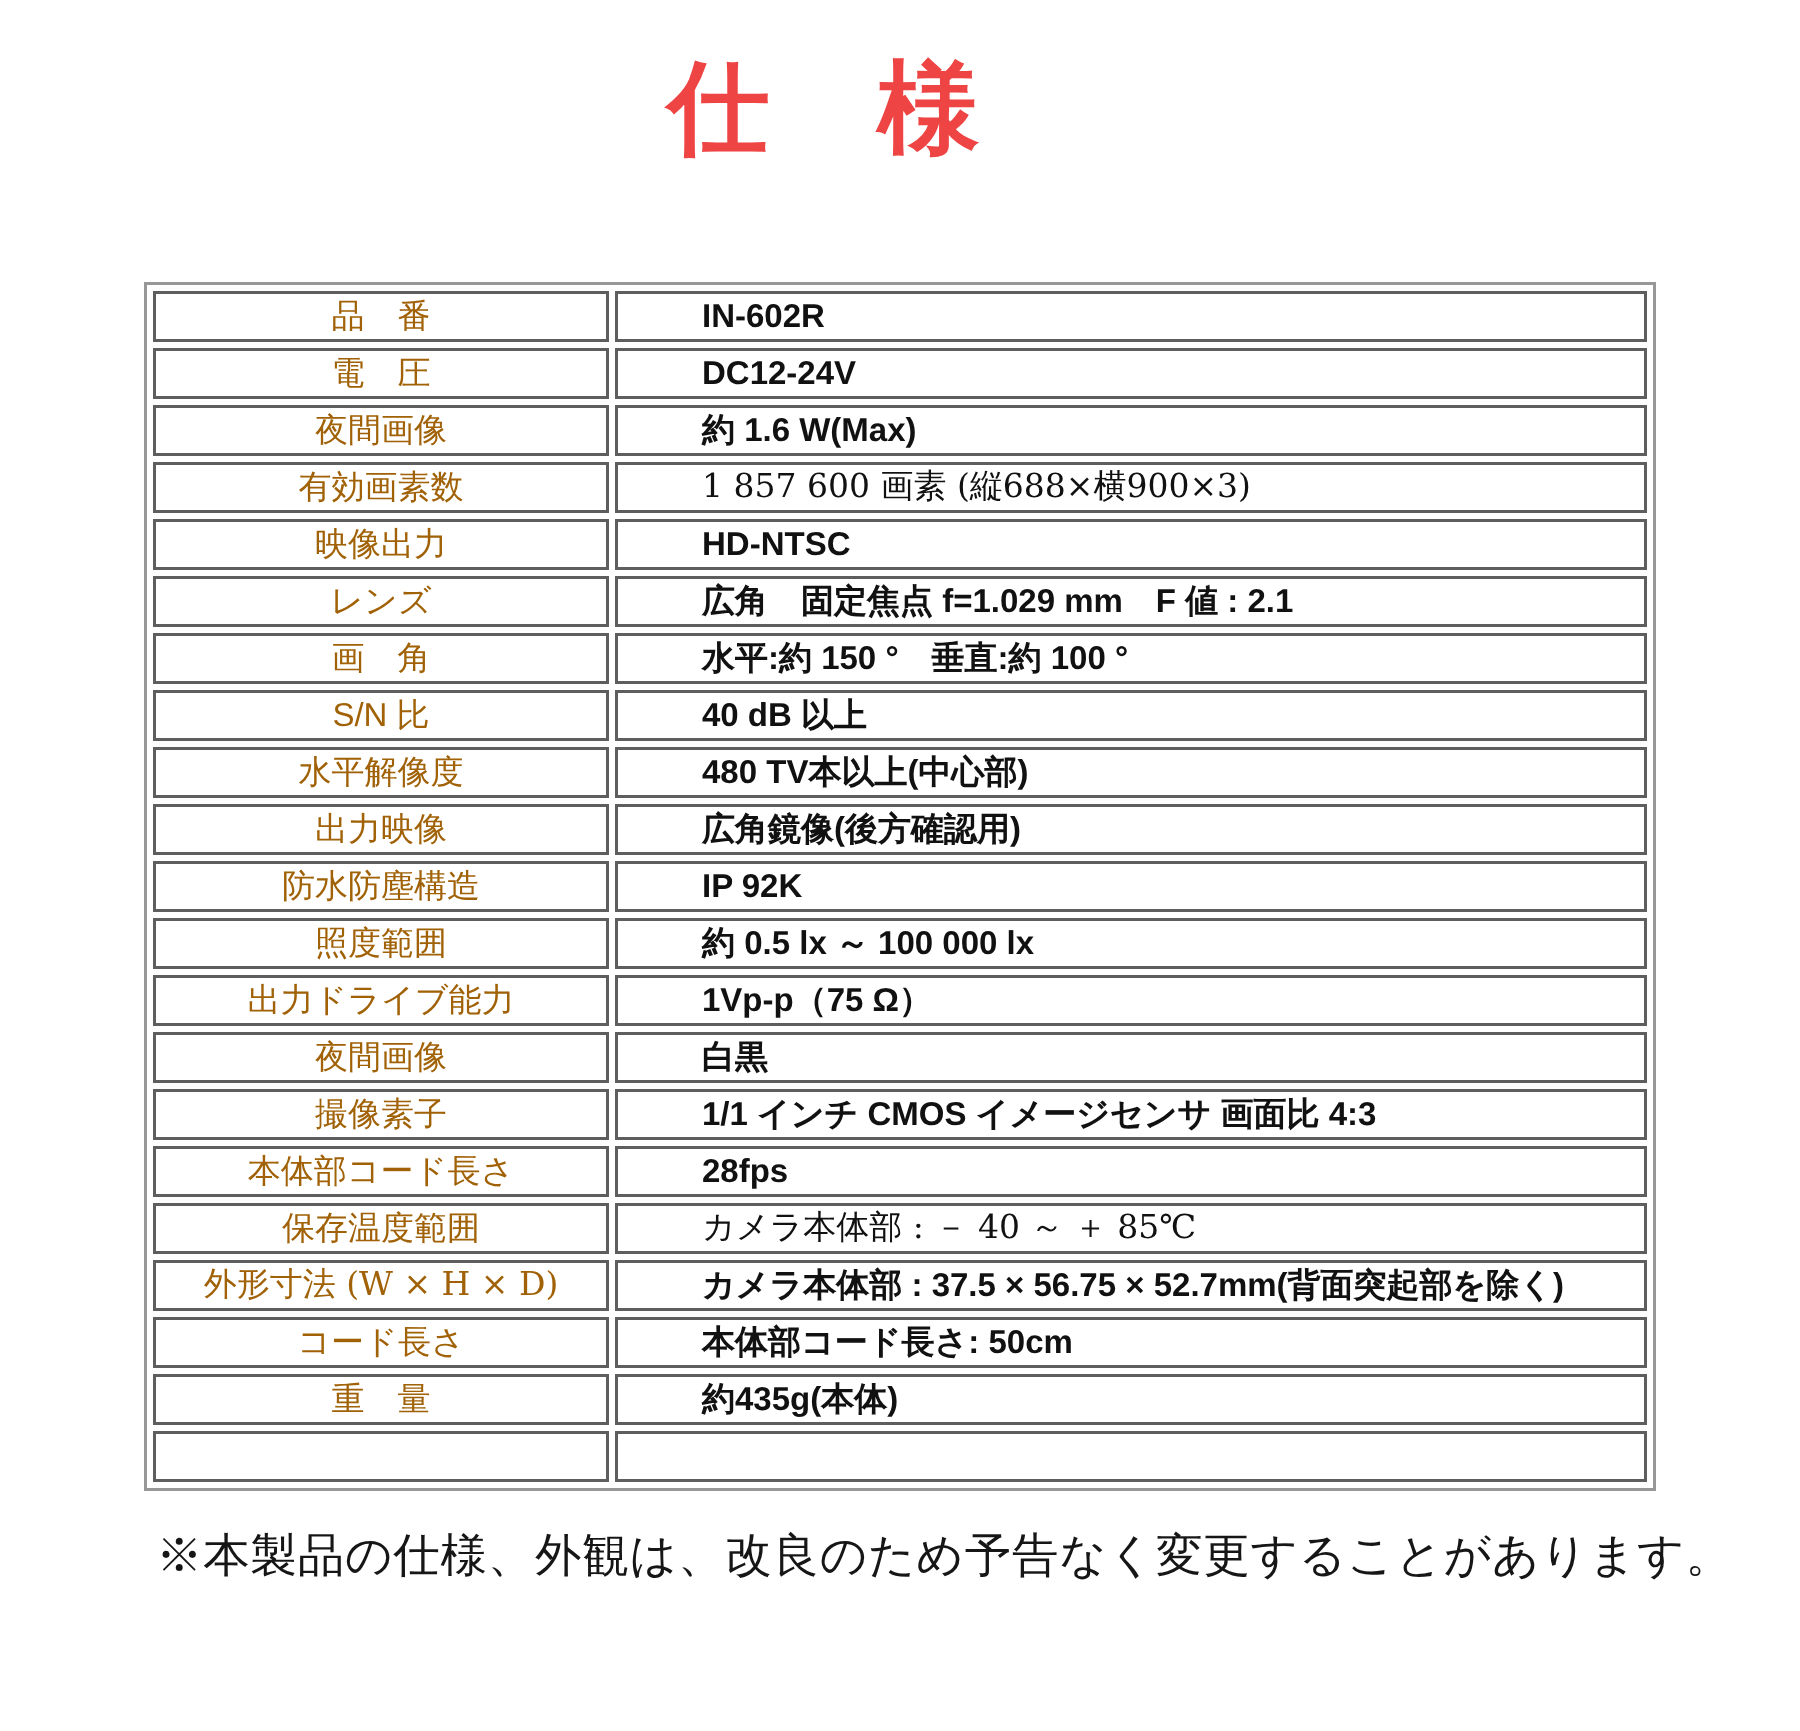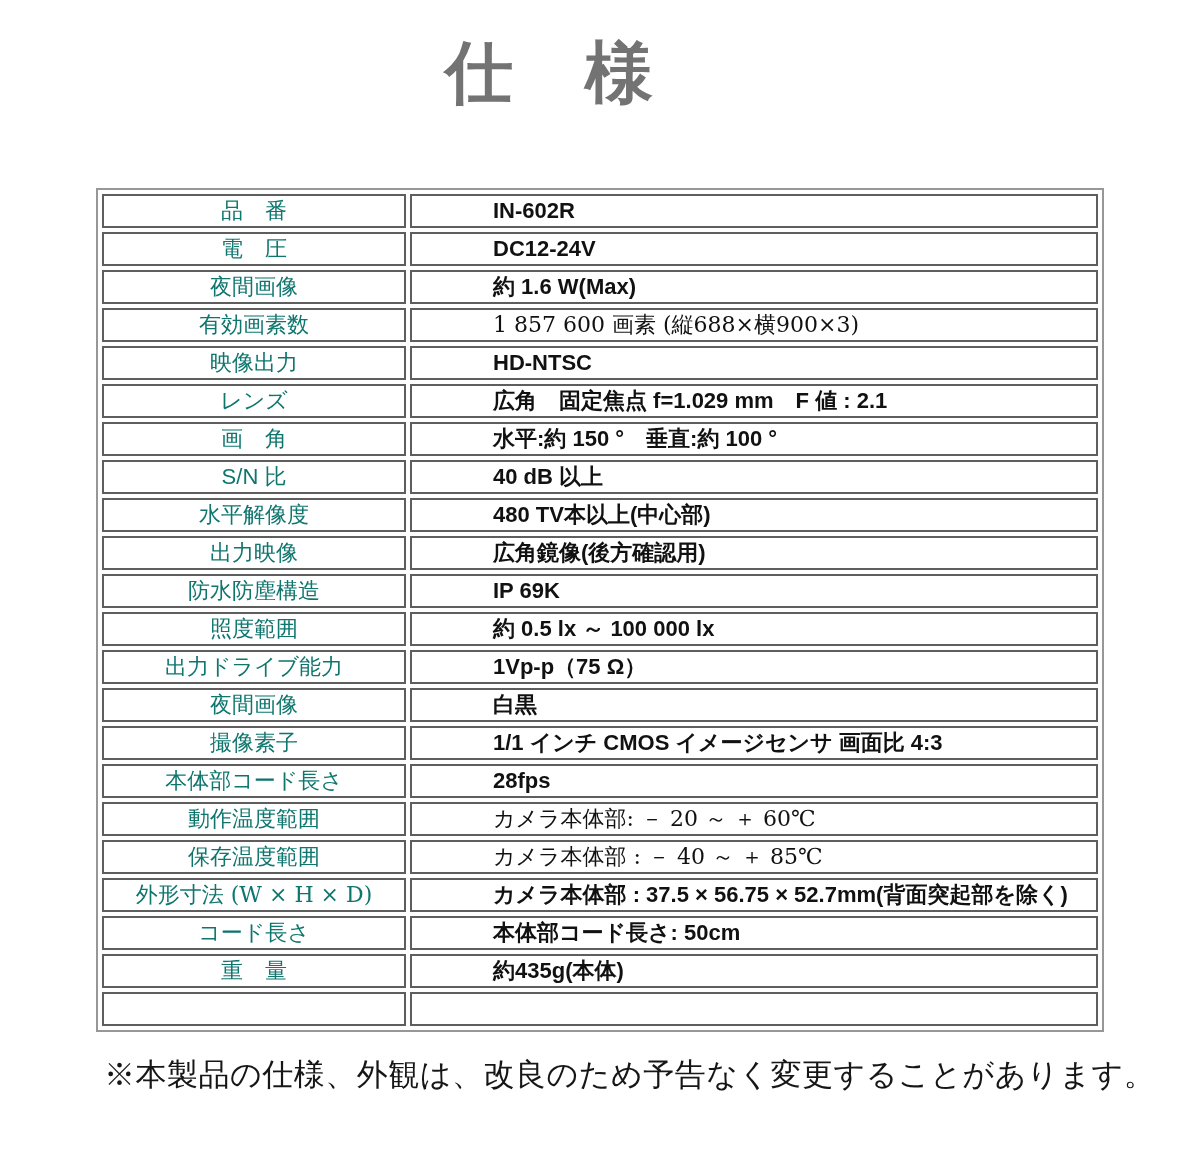--- a/index.html
+++ b/index.html
@@ -22,21 +22,21 @@
   }
   .title {
     margin: 28px 0 0 0;
     padding: 0;
     width: 1100px;
     text-align: center;
     font-family: "DejaVu Serif", "Liberation Serif", serif;
     font-weight: 600;
     font-size: 68px;
     line-height: 88px;
-    color: #737373;
+    color: #ef4444;
     letter-spacing: 2px;
   }
   .spec-table {
     margin: 72px auto 0 auto;
     width: 1008px;
     border-collapse: separate;
     border-spacing: 4px;
     border: 2px solid #979797;
     background: #fefefe;
     table-layout: fixed;
@@ -46,25 +46,25 @@
     height: 30px;
     background: #ffffff;
     font-size: 22px;
     line-height: 30px;
     white-space: nowrap;
     overflow: hidden;
   }
   td.label {
     width: 292px;
     text-align: center;
-    color: #0f766e;
+    color: #a16207;
     padding: 0 4px;
   }
   td.value {
-    padding: 0 6px 0 81px;
+    padding: 0 6px 0 56px;
     text-align: left;
     color: #111111;
   }
   .v-bold   { font-weight: 700; }
   .v-normal { font-weight: 700; }
   .v-serif  { font-family: "DejaVu Serif", "Liberation Serif", serif; font-weight: 400; }
   .l-serif  { font-family: "DejaVu Serif", "Liberation Serif", serif; }
   .footnote {
     margin: 22px 0 0 104px;
     font-size: 31px;
@@ -117,45 +117,41 @@
         <tr>
           <td class="label">水平解像度</td>
           <td class="value v-bold">480 TV本以上(中心部)</td>
         </tr>
         <tr>
           <td class="label">出力映像</td>
           <td class="value v-normal">広角鏡像(後方確認用)</td>
         </tr>
         <tr>
           <td class="label">防水防塵構造</td>
-          <td class="value v-bold">IP 69K</td>
+          <td class="value v-bold">IP 92K</td>
         </tr>
         <tr>
           <td class="label">照度範囲</td>
           <td class="value v-bold">約 0.5 lx ～ 100 000 lx</td>
         </tr>
         <tr>
           <td class="label">出力ドライブ能力</td>
           <td class="value v-bold">1Vp-p（75 Ω）</td>
         </tr>
         <tr>
           <td class="label">夜間画像</td>
           <td class="value v-normal">白黒</td>
         </tr>
         <tr>
           <td class="label">撮像素子</td>
           <td class="value v-bold">1/1 インチ CMOS イメージセンサ 画面比 4:3</td>
         </tr>
         <tr>
           <td class="label">本体部コード長さ</td>
           <td class="value v-bold">28fps</td>
-        </tr>
-        <tr>
-          <td class="label">動作温度範囲</td>
-          <td class="value v-serif">カメラ本体部: － 20 ～ ＋ 60℃</td>
         </tr>
         <tr>
           <td class="label">保存温度範囲</td>
           <td class="value v-serif">カメラ本体部 : － 40 ～ ＋ 85℃</td>
         </tr>
         <tr>
           <td class="label l-serif">外形寸法 (W × H × D)</td>
           <td class="value v-bold">カメラ本体部 : 37.5 × 56.75 × 52.7mm(背面突起部を除く)</td>
         </tr>
         <tr>

